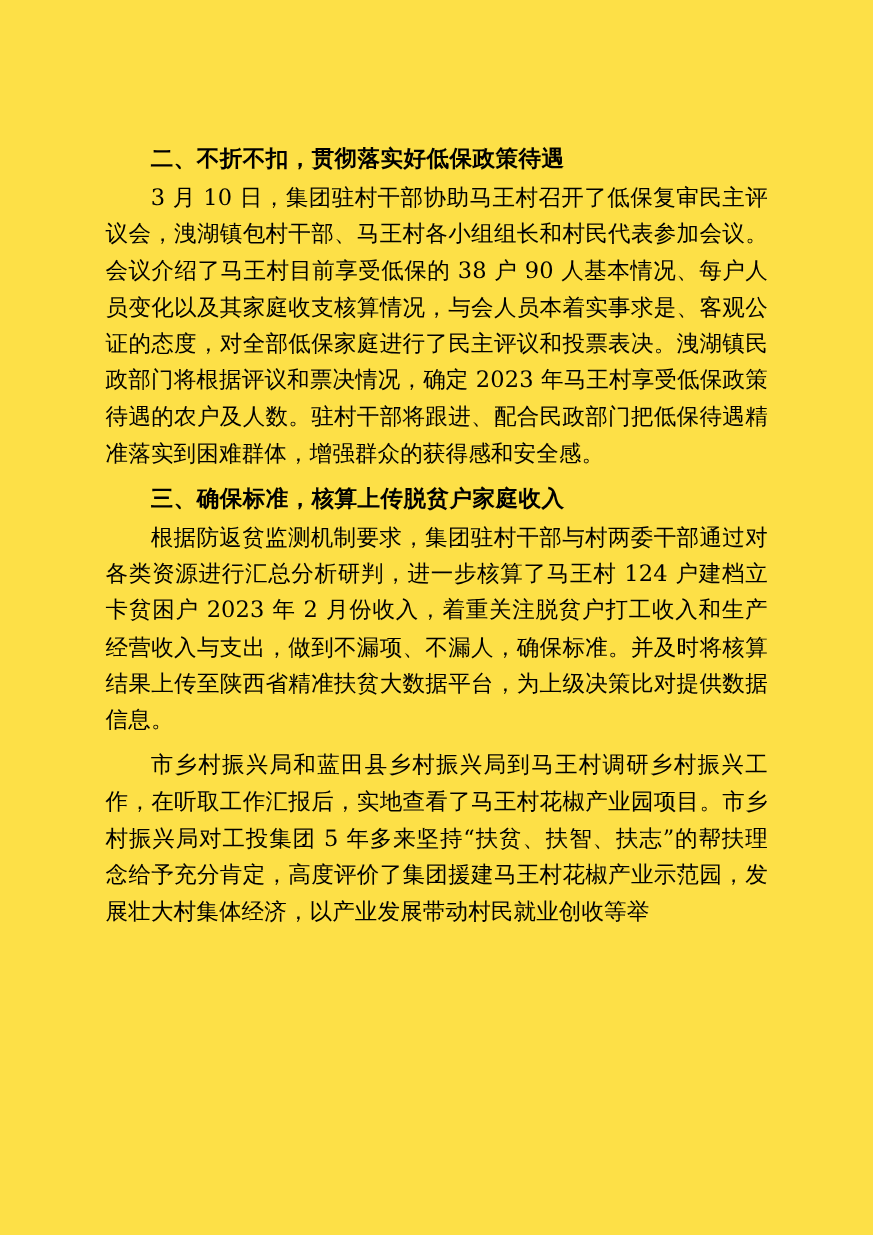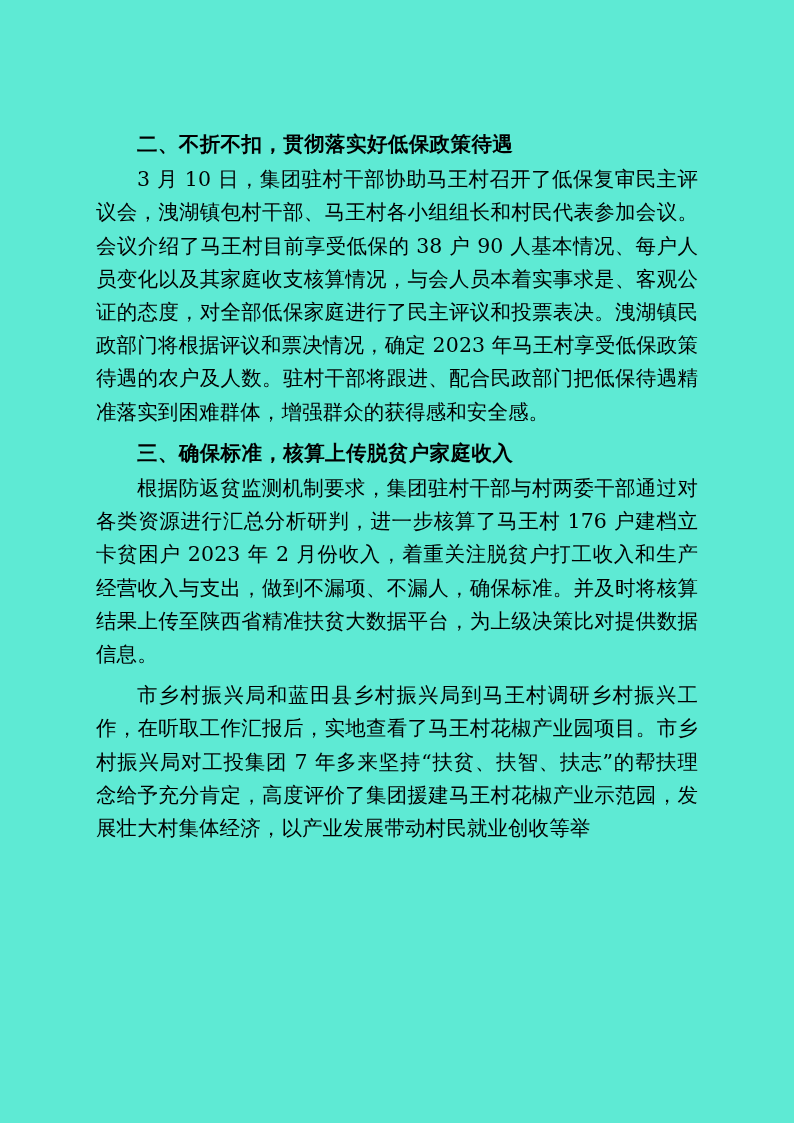--- a/index.html
+++ b/index.html
@@ -12,21 +12,21 @@
     height: 1123px;
     font-family: "DejaVu Serif", "Liberation Serif", serif;
     color: #000000;
     overflow: hidden;
   }
   .page {
     box-sizing: border-box;
     width: 794px;
     height: 1123px;
     padding: 128px 96px 60px 96px;
-    background: #5eead4;
+    background: #fde047;
   }
   .doc-body {
     width: 100%;
   }
   .heading {
     font-family: "DejaVu Sans", "Liberation Sans", sans-serif;
     font-weight: bold;
     font-size: 20.5px;
     line-height: 1.62;
     letter-spacing: 0.4px;
@@ -53,20 +53,20 @@
 
 <div class="page">
   <div class="doc-body">
 
     <h2 class="heading">二、不折不扣，贯彻落实好低保政策待遇</h2>
     <p class="para">3 月 10 日，集团驻村干部协助马王村召开了低保复审民主评议会，洩湖镇包村干部、马王村各小组组长和村民代表参加会议。会议介绍了马王村目前享受低保的 38 户 90 人基本情况、每户人员变化以及其家庭收支核算情况，与会人员本着实事求是、客观公证的态度，对全部低保家庭进行了民主评议和投票表决。洩湖镇民政部门将根据评议和票决情况，确定 2023 年马王村享受低保政策待遇的农户及人数。驻村干部将跟进、配合民政部门把低保待遇精准落实到困难群体，增强群众的获得感和安全感。</p>
 
     <div class="para-spacer"></div>
 
     <h2 class="heading">三、确保标准，核算上传脱贫户家庭收入</h2>
-    <p class="para">根据防返贫监测机制要求，集团驻村干部与村两委干部通过对各类资源进行汇总分析研判，进一步核算了马王村 176 户建档立卡贫困户 2023 年 2 月份收入，着重关注脱贫户打工收入和生产经营收入与支出，做到不漏项、不漏人，确保标准。并及时将核算结果上传至陕西省精准扶贫大数据平台，为上级决策比对提供数据信息。</p>
+    <p class="para">根据防返贫监测机制要求，集团驻村干部与村两委干部通过对各类资源进行汇总分析研判，进一步核算了马王村 124 户建档立卡贫困户 2023 年 2 月份收入，着重关注脱贫户打工收入和生产经营收入与支出，做到不漏项、不漏人，确保标准。并及时将核算结果上传至陕西省精准扶贫大数据平台，为上级决策比对提供数据信息。</p>
 
     <div class="para-spacer"></div>
 
-    <p class="para">市乡村振兴局和蓝田县乡村振兴局到马王村调研乡村振兴工作，在听取工作汇报后，实地查看了马王村花椒产业园项目。市乡村振兴局对工投集团 7 年多来坚持“扶贫、扶智、扶志”的帮扶理念给予充分肯定，高度评价了集团援建马王村花椒产业示范园，发展壮大村集体经济，以产业发展带动村民就业创收等举</p>
+    <p class="para">市乡村振兴局和蓝田县乡村振兴局到马王村调研乡村振兴工作，在听取工作汇报后，实地查看了马王村花椒产业园项目。市乡村振兴局对工投集团 5 年多来坚持“扶贫、扶智、扶志”的帮扶理念给予充分肯定，高度评价了集团援建马王村花椒产业示范园，发展壮大村集体经济，以产业发展带动村民就业创收等举</p>
 
   </div>
 </div>
 
 </body></html>

